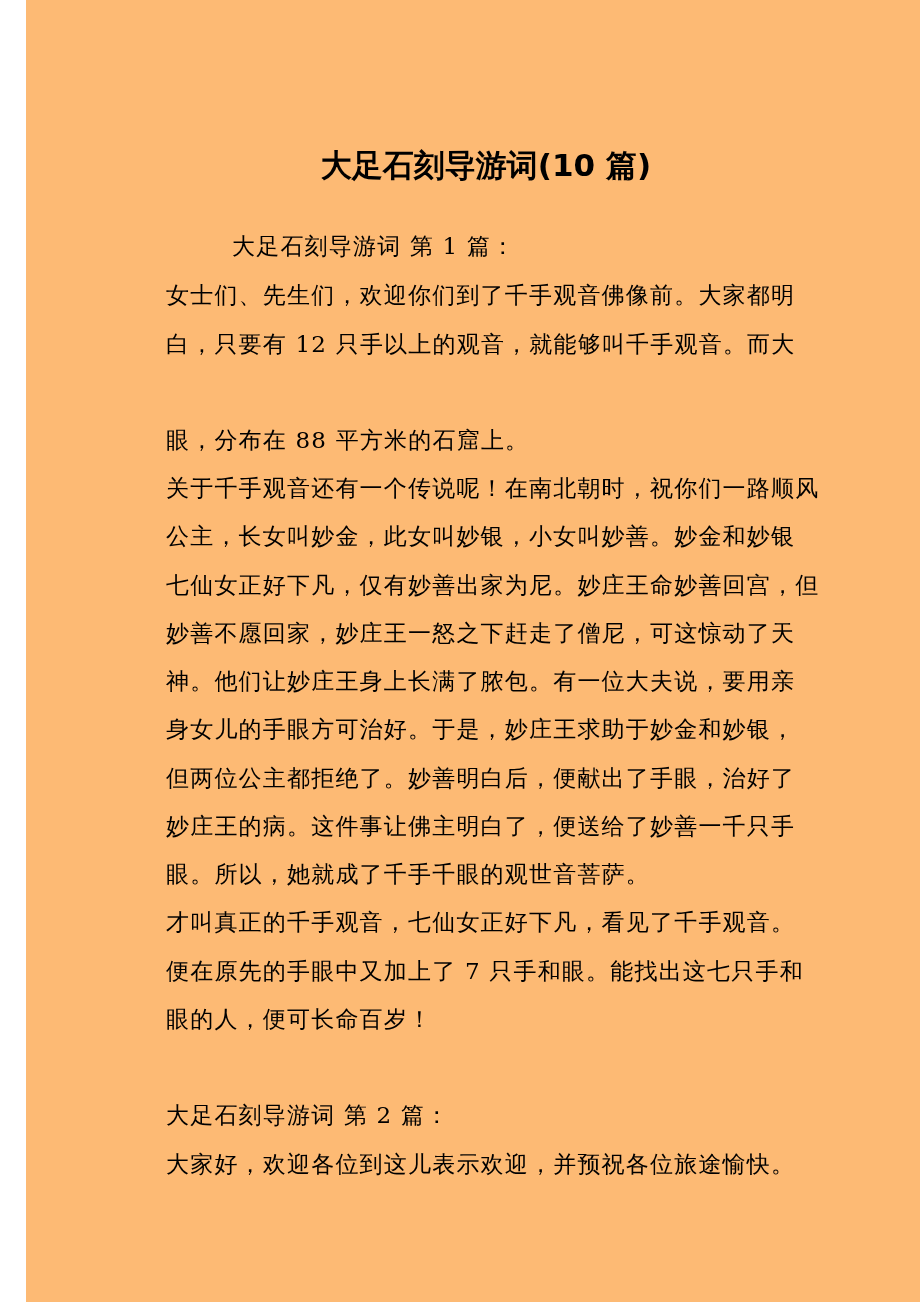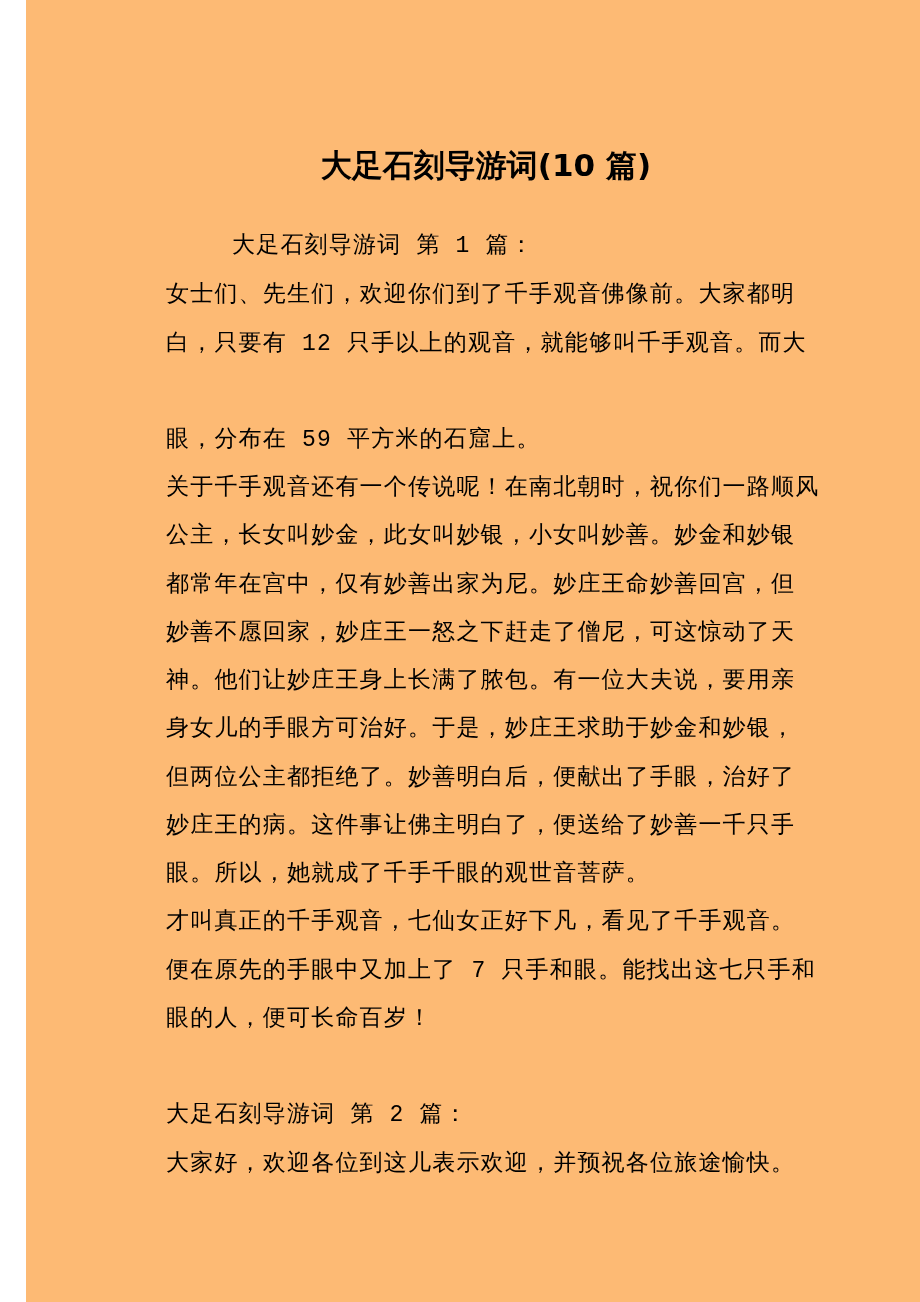--- a/index.html
+++ b/index.html
@@ -35,37 +35,36 @@
       letter-spacing: 0px;
     }
     .line {
       position: absolute;
       left: 140px;
       width: 660px;
       font-size: 23px;
       line-height: 30px;
       white-space: nowrap;
       letter-spacing: 1.2px;
-      font-family: Liberation Mono, monospace;
     }
     .line.indent { left: 206px; }
   </style>
 </head>
 <body>
 
 <div class="page">
   <div class="title">大足石刻导游词(10 篇)</div>
 
   <div class="line indent" style="top:231px">大足石刻导游词 第 1 篇：</div>
   <div class="line" style="top:280px">女士们、先生们，欢迎你们到了千手观音佛像前。大家都明</div>
   <div class="line" style="top:329px">白，只要有 12 只手以上的观音，就能够叫千手观音。而大</div>
-  <div class="line" style="top:425px">眼，分布在 59 平方米的石窟上。</div>
+  <div class="line" style="top:425px">眼，分布在 88 平方米的石窟上。</div>
   <div class="line" style="top:473px">关于千手观音还有一个传说呢！在南北朝时，祝你们一路顺风</div>
   <div class="line" style="top:521px">公主，长女叫妙金，此女叫妙银，小女叫妙善。妙金和妙银</div>
-  <div class="line" style="top:570px">都常年在宫中，仅有妙善出家为尼。妙庄王命妙善回宫，但</div>
+  <div class="line" style="top:570px">七仙女正好下凡，仅有妙善出家为尼。妙庄王命妙善回宫，但</div>
   <div class="line" style="top:618px">妙善不愿回家，妙庄王一怒之下赶走了僧尼，可这惊动了天</div>
   <div class="line" style="top:666px">神。他们让妙庄王身上长满了脓包。有一位大夫说，要用亲</div>
   <div class="line" style="top:714px">身女儿的手眼方可治好。于是，妙庄王求助于妙金和妙银，</div>
   <div class="line" style="top:763px">但两位公主都拒绝了。妙善明白后，便献出了手眼，治好了</div>
   <div class="line" style="top:811px">妙庄王的病。这件事让佛主明白了，便送给了妙善一千只手</div>
   <div class="line" style="top:859px">眼。所以，她就成了千手千眼的观世音菩萨。</div>
   <div class="line" style="top:907px">才叫真正的千手观音，七仙女正好下凡，看见了千手观音。</div>
   <div class="line" style="top:956px">便在原先的手眼中又加上了 7 只手和眼。能找出这七只手和</div>
   <div class="line" style="top:1004px">眼的人，便可长命百岁！</div>
   <div class="line" style="top:1100px">大足石刻导游词 第 2 篇：</div>

